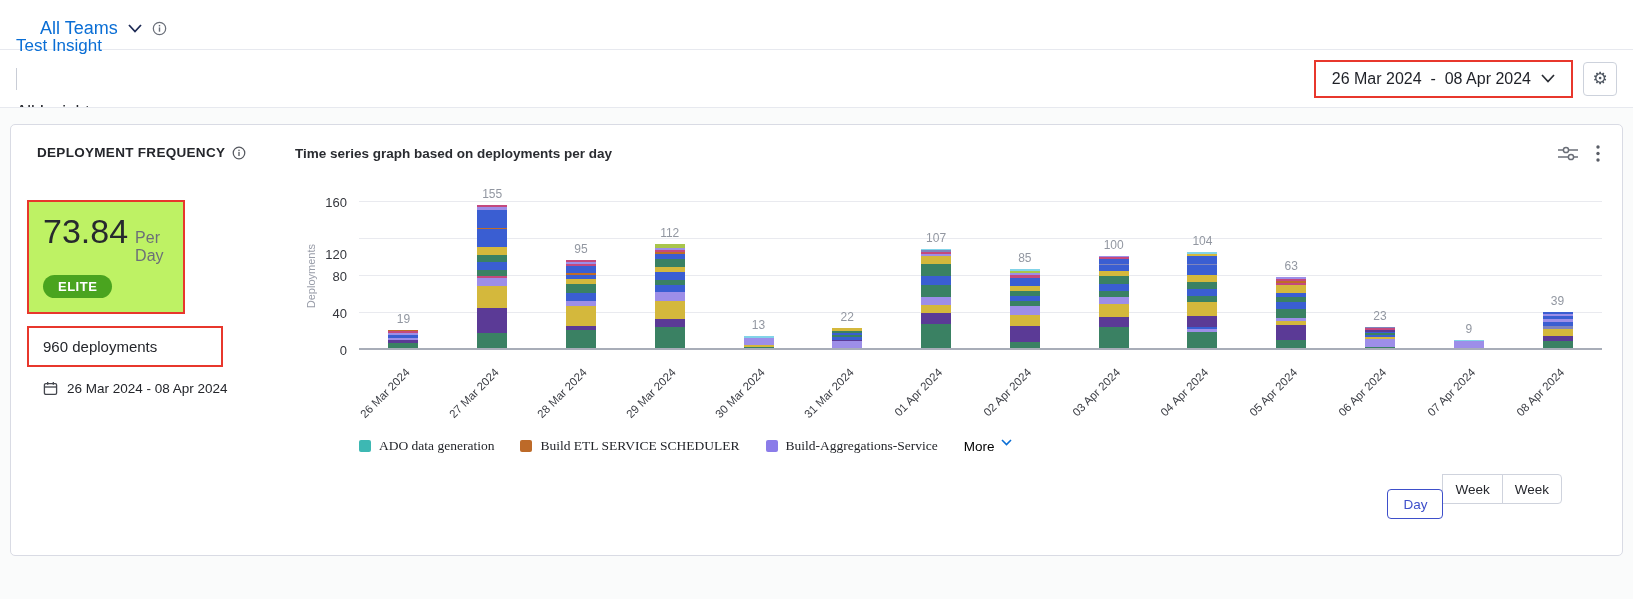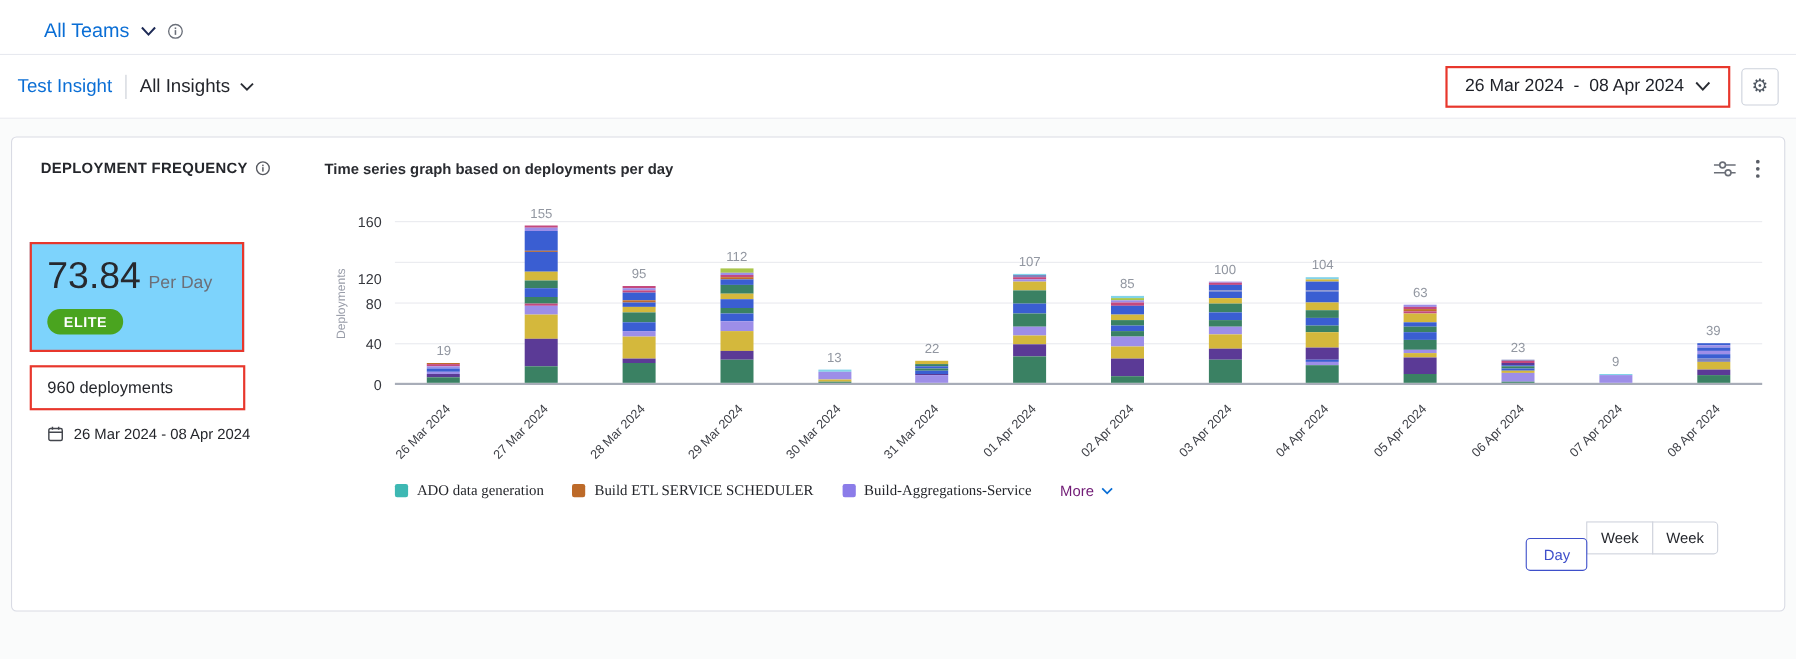--- a/index.html
+++ b/index.html
@@ -15,21 +15,21 @@
   .topbar { padding:8px 16px 10px; }
   .breadcrumb { display:flex; align-items:center; gap:10px; font-size:13px; }
   .crumb { color:#0a6ed5; text-decoration:none; cursor:pointer; }
   .crumb-sep { display:flex; align-items:center; }
   .team-row { display:flex; align-items:center; gap:10px; margin:10px 0 0 24px; }
   .team-name { font-size:18px; color:#0a6ed5; cursor:pointer; }
   .hdivider { height:1px; background:#e7e9ef; width:100%; }
 
   
   .toolbar { height:57px; display:flex; align-items:center; justify-content:space-between; padding:0 16px; }
-  .toolbar-left { display:flex; align-items:center; gap:12px; }
+  .toolbar-left { display:flex; gap:12px;flex-direction:column; }
   .insight-name { color:#0a6ed5; font-size:17px; cursor:pointer; }
   .vbar { width:1px; height:22px; background:#c9cdd6; }
   .insights-selector { display:flex; align-items:center; gap:9px; font-size:17px; color:#23252b; cursor:pointer; }
   .toolbar-right { display:flex; align-items:center; gap:10px; }
   .date-range-ctl {
     display:flex; align-items:center; gap:10px;
     border:2px solid #e8372c; padding:8px 16px; font-size:16px; color:#1e2027;
     background:#fff; cursor:pointer;
   }
   .pre { white-space:pre; }
@@ -42,21 +42,21 @@
   .content { flex:1; background:#fafbfb; }
   .card {
     margin:16px 10px 0; height:432px; background:#fff;
     border:1px solid #d9dbe4; border-radius:5px; padding:14px 16px;
     display:flex;
   }
   .card-left { width:268px; flex-shrink:0; }
   .widget-title-row { display:flex; align-items:center; gap:7px; margin:6px 0 0 10px; }
   .widget-title { font-size:13.5px; font-weight:700; letter-spacing:.3px; color:#24262b; }
 
-  .metric-box { margin-top:60px; width:195px; border:2px solid #e8372c; padding:10px 14px 14px; background:#7dd3fc; }
+  .metric-box { margin-top:40px; width:158px; border:2px solid #e8372c; padding:10px 14px 14px; background:#bef264; }
   .metric-line { display:flex; align-items:baseline; gap:7px; }
   .metric-value { font-size:34px; color:#27292e; }
   .metric-unit { font-size:16px; color:#6c6f78; }
   .elite-badge {
     display:inline-block; margin-top:10px; background:#4aa41f; color:#fff;
     font-size:13px; font-weight:700; letter-spacing:.5px; padding:4px 15px; border-radius:14px;
   }
   .deploy-box { margin-top:12px; width:196px; border:2px solid #e8372c; padding:10px 14px; font-size:15px; color:#24262b; }
   .cal-row { display:flex; align-items:center; gap:9px; margin:14px 0 0 16px; font-size:13.5px; color:#24262b; }
 
@@ -86,21 +86,21 @@
     position:absolute; top:calc(100% + 16px); right:50%;
     transform:rotate(-45deg); transform-origin:100% 0;
     font-size:11.5px; color:#3c3e45; white-space:nowrap;
   }
   .xspacer { height:88px; }
 
   
   .legend-row { display:flex; align-items:center; gap:26px; margin-left:64px; font-size:13.5px; color:#24262b; }
   .legend-item { display:flex; align-items:center; gap:8px; cursor:pointer;font-family:Liberation Serif, serif; }
   .legend-swatch { width:12px; height:12px; border-radius:2px; background:#ccc; }
-  .more-link { display:flex; align-items:center; gap:6px; color:#701a75; font-size:13.5px; cursor:pointer; }
+  .more-link { display:flex; align-items:flex-start; gap:6px; color:#000000; font-size:13.5px; cursor:pointer; }
 
   
   .gran-row { display:flex; justify-content:flex-end; margin-top:20px; padding-right:44px; }
   .granularity { display:flex; }
   .gran-btn {
     height:30px; min-width:56px; padding:0 12px; background:#fff;
     border:1px solid #cfd3dd; font-size:13.5px; color:#25272d;
     margin-left:-1px; cursor:pointer; position:relative;
     font-family:"Liberation Sans", sans-serif;
   }

